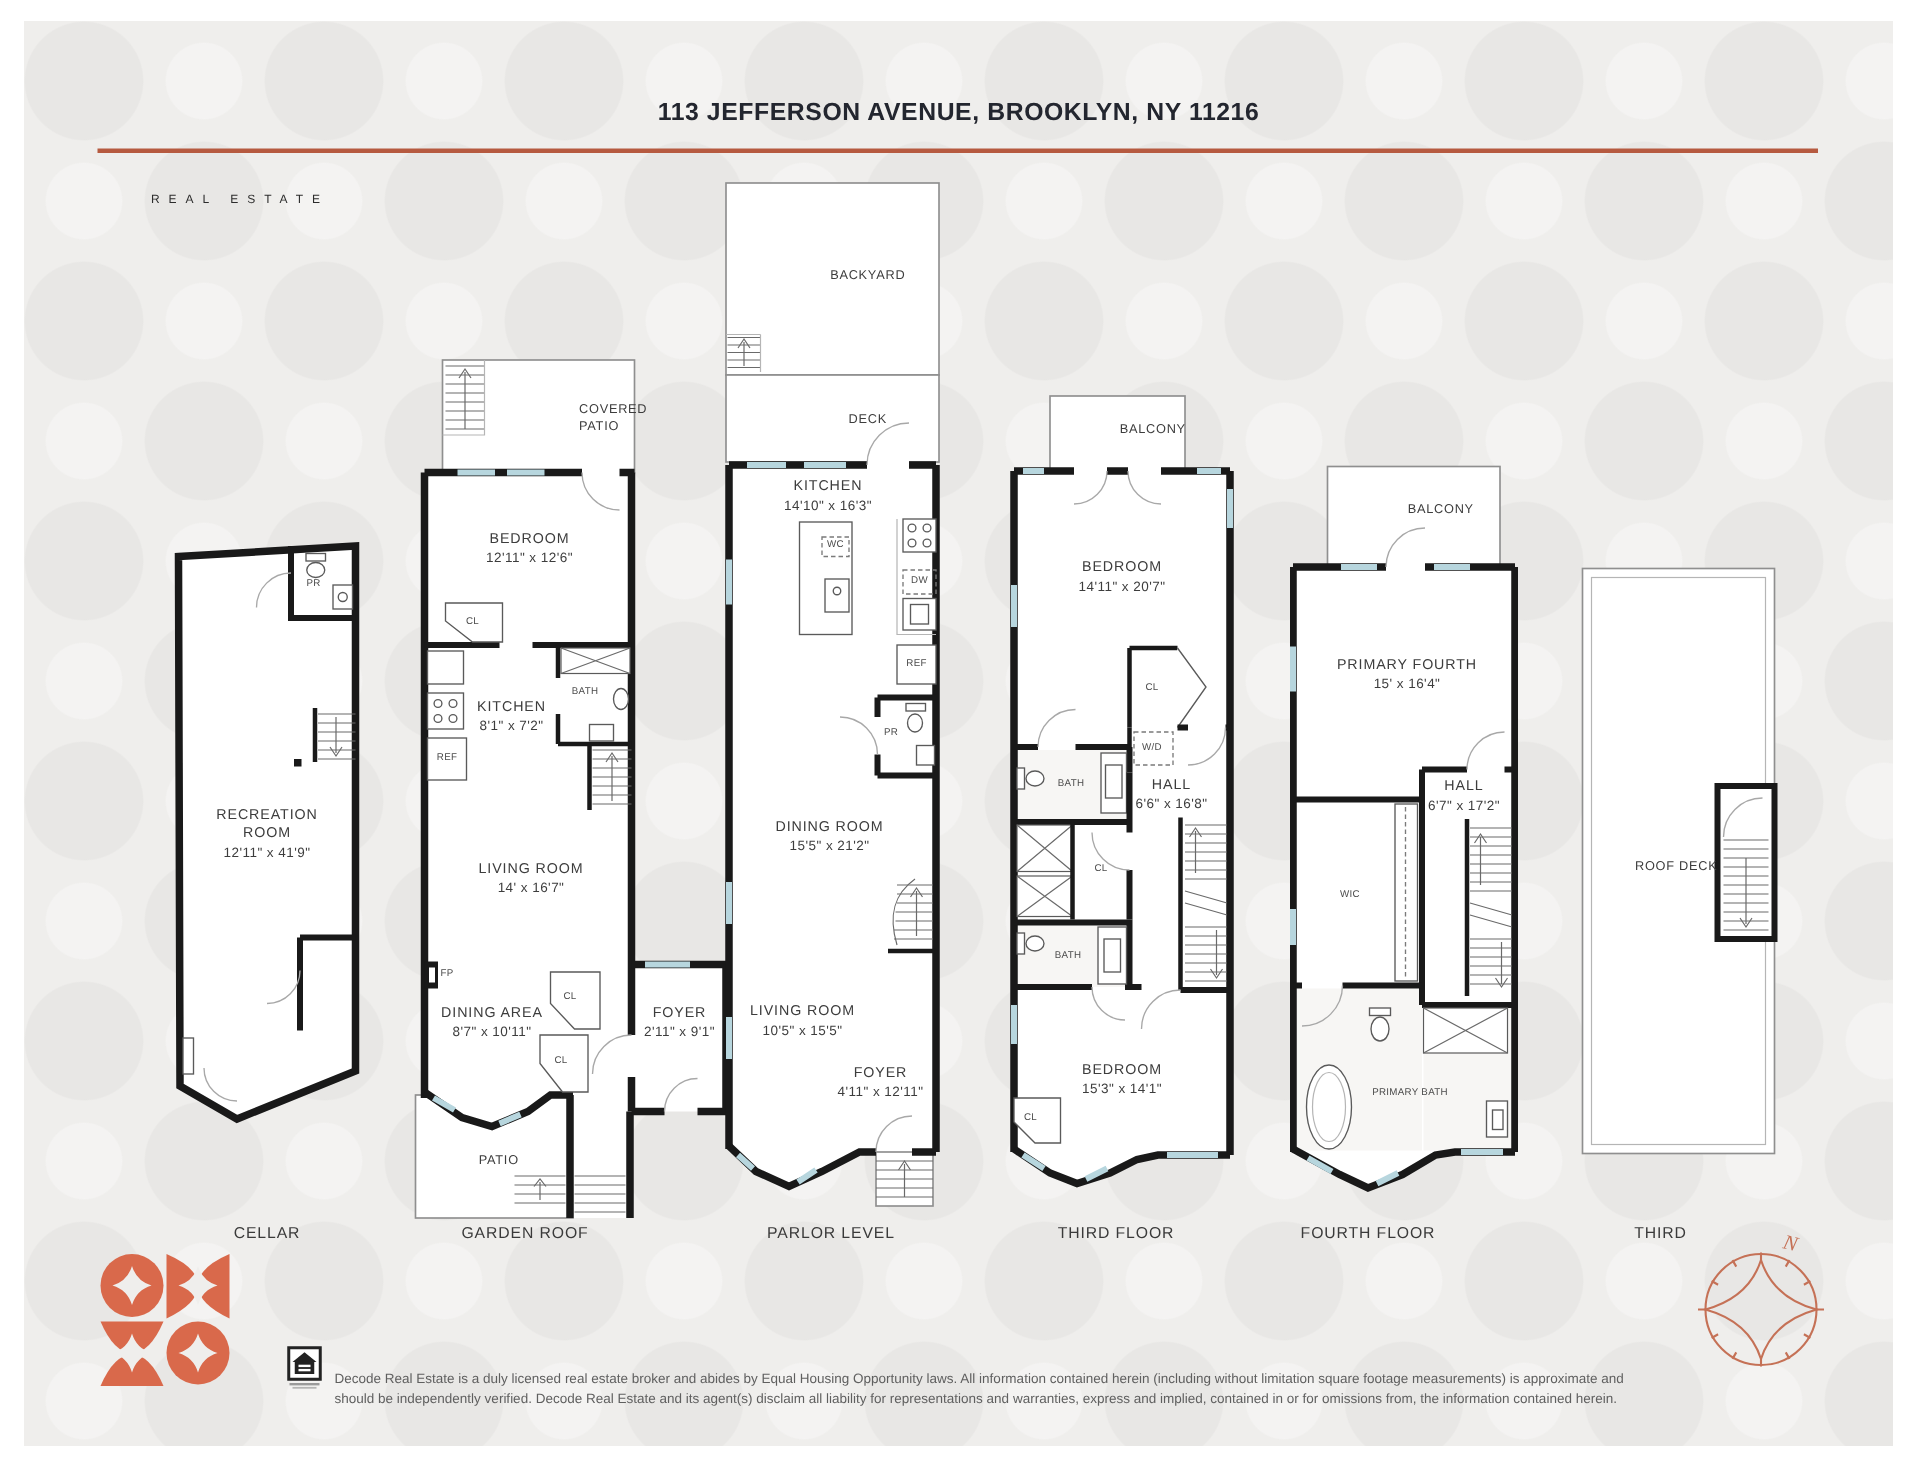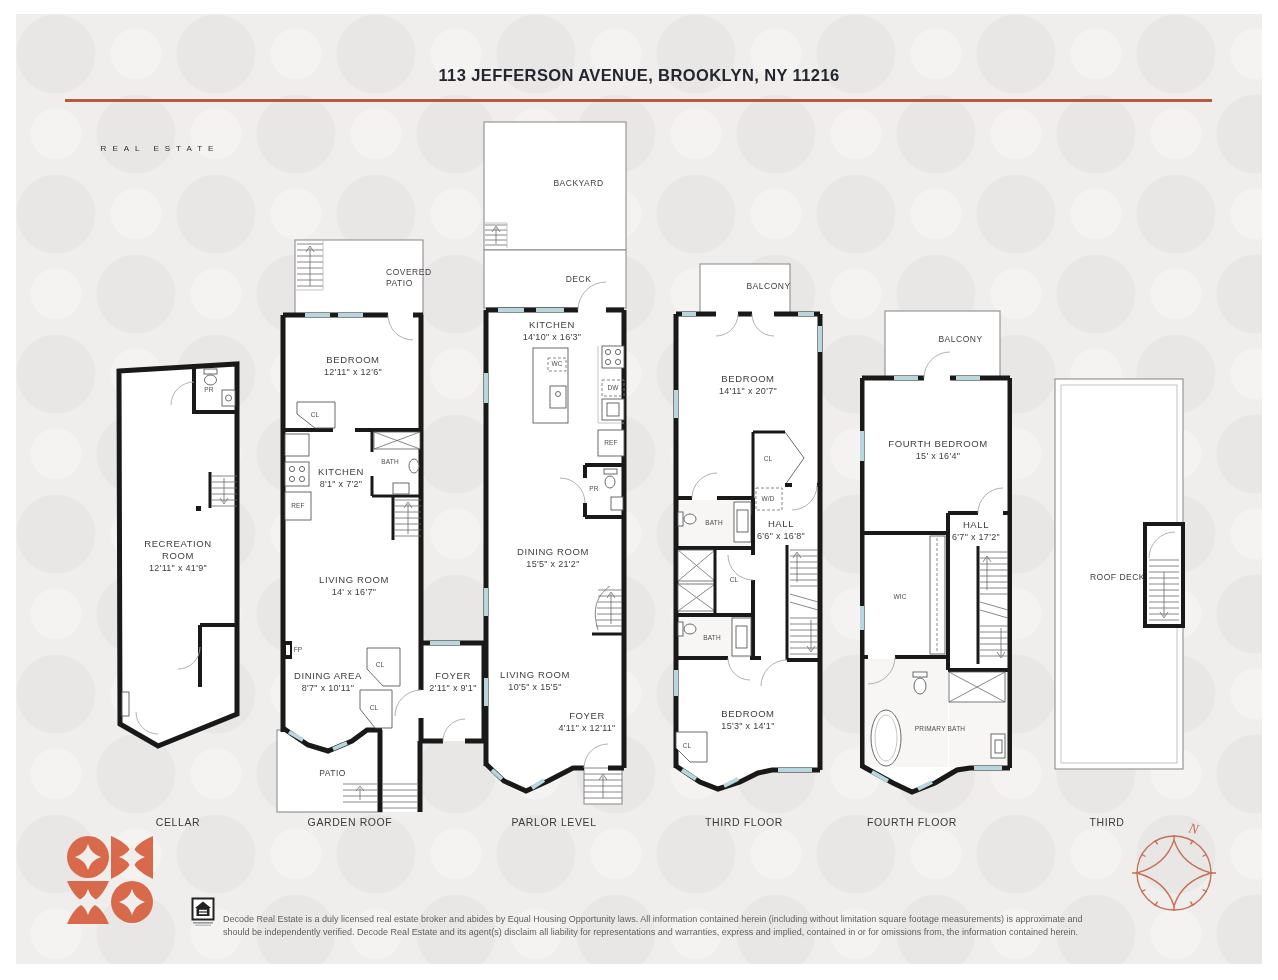--- a/index.html
+++ b/index.html
@@ -11,21 +11,21 @@
         radial-gradient(circle 40px at 120px 120px,#e8e7e5 39px,rgba(0,0,0,0) 40px),
         radial-gradient(circle 26px at 120px 40px,#f4f3f2 25px,rgba(0,0,0,0) 26px),
         radial-gradient(circle 26px at 40px 120px,#f4f3f2 25px,rgba(0,0,0,0) 26px);
       background-size:160px 160px;}
   .content{position:absolute;inset:0;}
   .title{position:absolute;left:0;top:66px;width:100%;text-align:center;font-size:16.5px;font-weight:bold;
          letter-spacing:.4px;color:#23262f;}
   .rule{position:absolute;left:65px;top:99px;width:1147px;height:2.5px;background:#b65a40;}
   .brand{position:absolute;left:57px;top:122px;width:200px;text-align:center;color:#17181c;}
   .brand .wordmark{font-size:30px;font-weight:bold;letter-spacing:9px;text-indent:9px;}
-  .brand .tagline{margin-top:22px;font-size:8px;letter-spacing:6px;text-indent:6px;color:#2c2c2c;}
+  .brand .tagline{margin-top:6px;font-size:8px;letter-spacing:6px;text-indent:6px;color:#2c2c2c;}
   .plan{position:absolute;}
   .plan svg{position:absolute;left:0;top:0;}
   .lbl{position:absolute;transform:translate(-50%,-50%);text-align:center;color:#3d3d3d;white-space:nowrap;line-height:1.25;}
   .lbl .nm{display:block;font-size:9.5px;letter-spacing:.6px;}
   .lbl .dm{display:block;font-size:9px;letter-spacing:.3px;margin-top:1px;}
   .lbl.wrap{white-space:normal;}
   .lbl.sm .nm{font-size:8.5px;letter-spacing:.5px;padding-left:47px;}
   .lbl.xs .nm{font-size:6.5px;letter-spacing:.2px;color:#4c4c4c;}
   .caption{position:absolute;top:816px;width:150px;text-align:center;font-size:10.5px;letter-spacing:.6px;color:#3a3a3a;}
   .disclaimer{position:absolute;left:223px;top:897px;width:868px;font-size:9px;line-height:12.5px;color:#5f5f5f;margin-top:16px;}
@@ -443,21 +443,21 @@
           <ellipse class="fx" cx="26" cy="432" rx="15" ry="28"></ellipse>
             <ellipse class="tn2" cx="26" cy="432" rx="11" ry="23"></ellipse>
           <rect class="fx" x="131" y="428" width="14" height="24"></rect>
             <rect class="fx" x="135" y="434" width="7" height="13"></rect>
         </g>
       </svg>
       <div class="lbl sm" style="left:77px;top:33px">
           <span class="nm">BALCONY</span>
         </div>
       <div class="lbl" style="left:78px;top:144px">
-          <span class="nm">FOURTH BEDROOM</span>
+          <span class="nm">PRIMARY FOURTH</span>
           <span class="dm">15' x 16'4"</span>
         </div>
       <div class="lbl" style="left:116px;top:225px">
           <span class="nm">HALL</span>
           <span class="dm">6'7" x 17'2"</span>
         </div>
       <div class="lbl xs" style="left:40px;top:291px">
           <span class="nm">WIC</span>
         </div>
       <div class="lbl xs" style="left:80px;top:423px">

